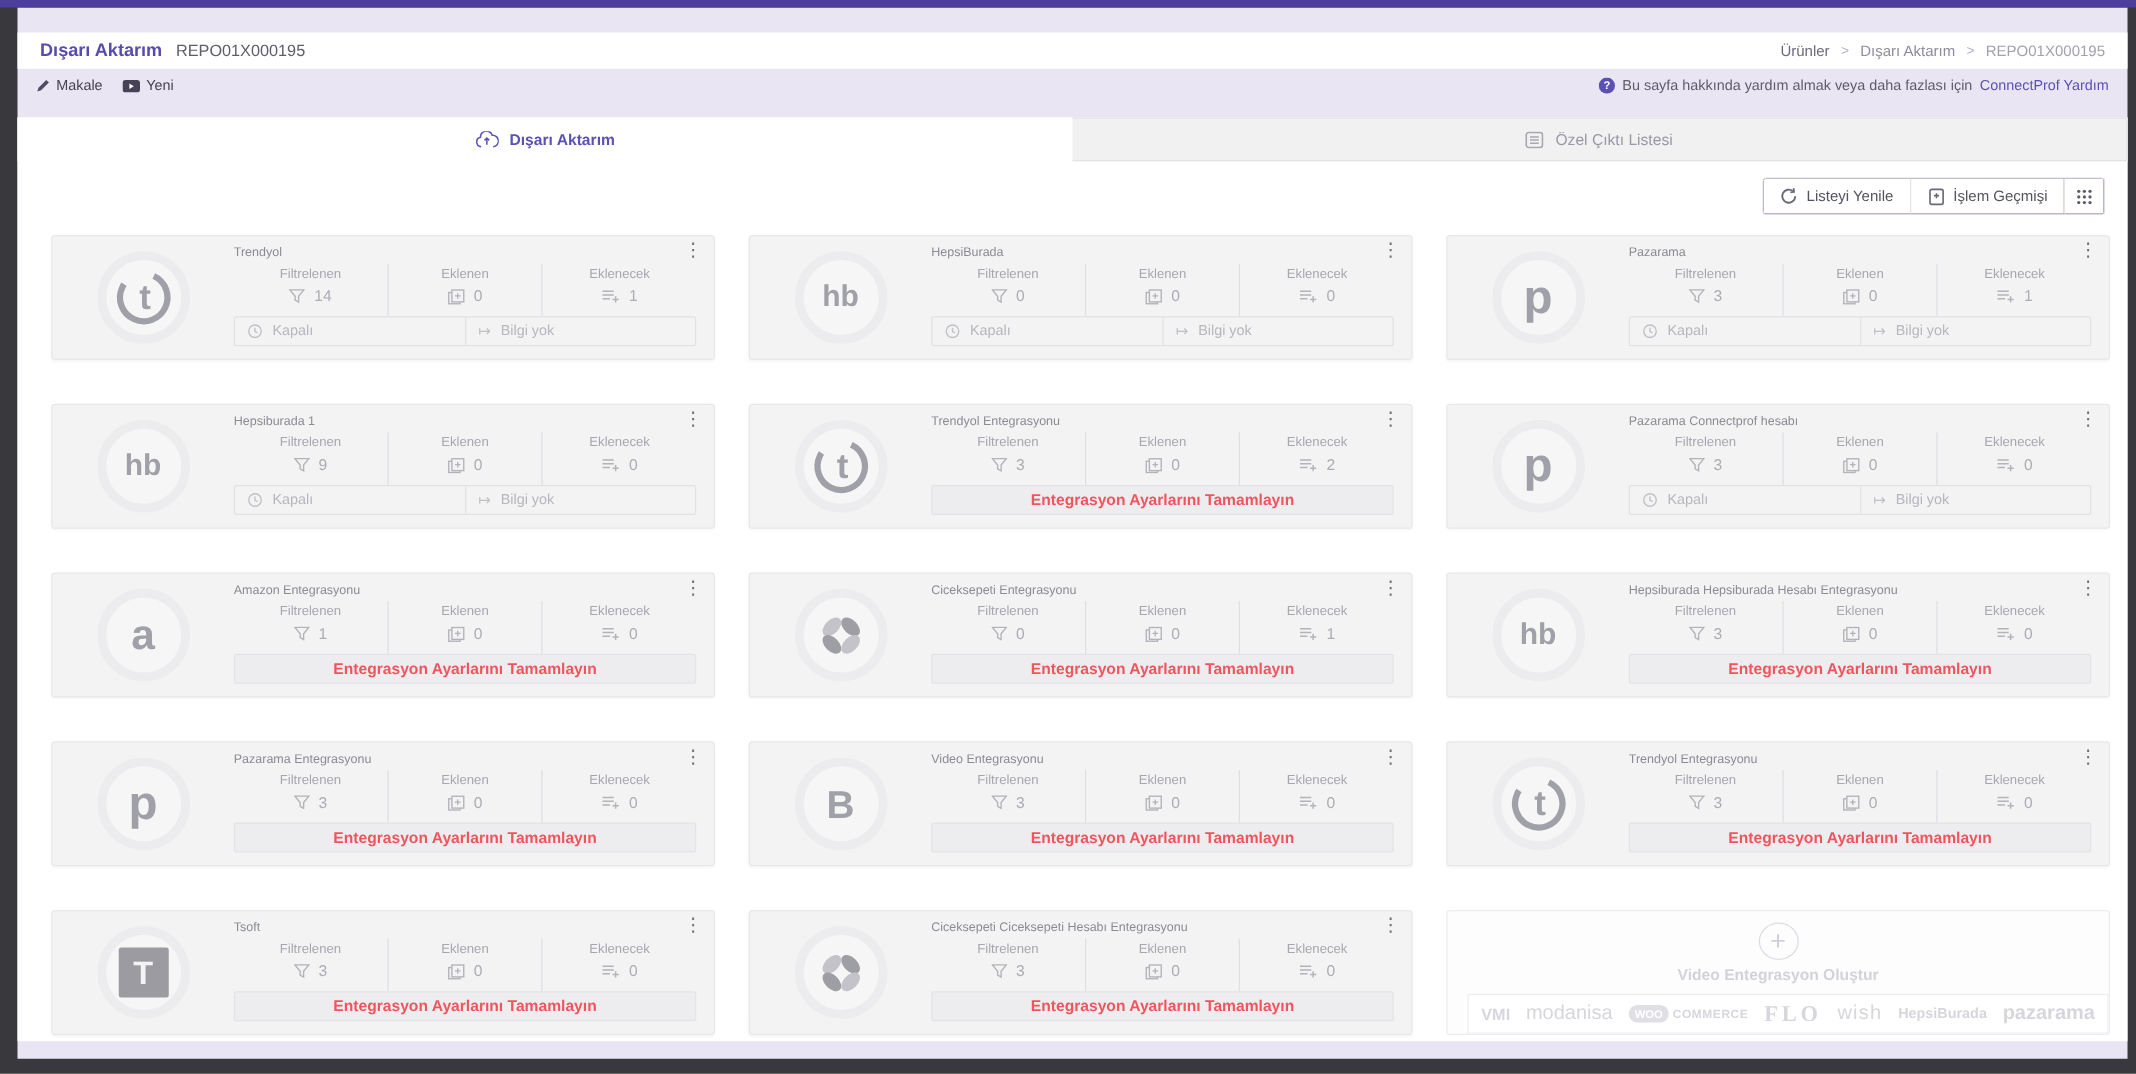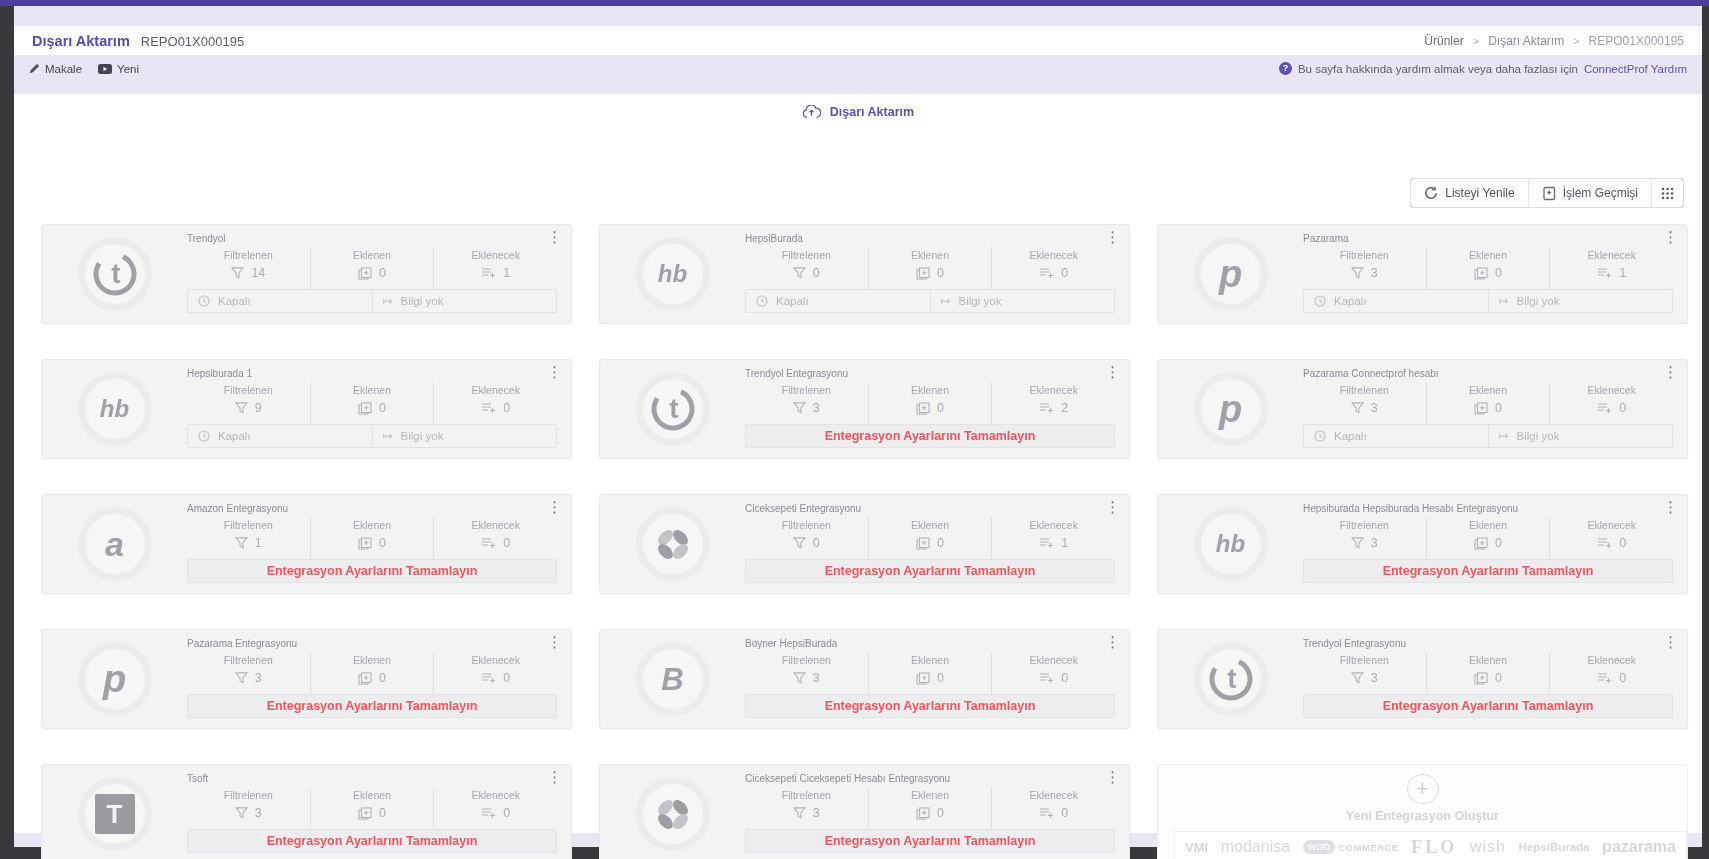--- a/index.html
+++ b/index.html
@@ -30,34 +30,34 @@
   
   .panel { margin-top:12px; background:#ffffff; height:739px; }
   .tabs { display:flex; height:35px; }
   .tab { flex:1; display:flex; align-items:center; justify-content:center; gap:9px; font-size:12.5px;
          color:#9b98a6; background:#f1f1f2; border:1px solid #e4e4e7; cursor:pointer; }
   .tab + .tab { border-left:none; }
   .tab.active { background:#ffffff; border:none; color:#5b51b5; font-weight:bold; }
 
   
   .toolbar { display:flex; justify-content:flex-end; padding:13px 18px 0; }
-  .btn-group { display:flex; background:#4c1d95; border:1px solid #dcdce2; border-radius:3px; overflow:hidden;margin-top:36px; }
+  .btn-group { display:flex; background:#4c1d95; border:1px solid #dcdce2; border-radius:3px; overflow:hidden; }
   .tbtn { display:flex; align-items:center; gap:7px; height:28px; padding:0 13px; font-size:12px; color:#55515e; cursor:pointer; background:#fff; }
   .tbtn + .tbtn { border-left:1px solid #e3e3e8; }
   .tbtn.square { width:32px; padding:0; justify-content:center; }
 
   
   .cards-grid { display:grid; grid-template-columns:repeat(3,531px); column-gap:27px; row-gap:35px; padding:16px 14px 0 27px; }
   .card { position:relative; width:531px; height:100px; background:#f3f3f4; border:1px solid #e8e8eb; border-radius:3px;
           display:flex; box-shadow:0 1px 2px rgba(0,0,0,0.04); cursor:pointer; }
   .kebab { position:absolute; top:5px; right:9px; color:#6f6f78; font-size:15px; line-height:14px; cursor:pointer; }
   .card-logo { width:145px; display:flex; align-items:center; justify-content:center; flex:none; }
   .logo-ring { width:74px; height:74px; border-radius:50%; border:7px solid #ececee; background:#f6f6f7;
                display:flex; align-items:center; justify-content:center; }
-  .glyph { font-weight:bold; color:#a0a0a8; font-size:34px; line-height:1;font-style:italic; }
+  .glyph { font-weight:bold; color:#a0a0a8; font-size:34px; line-height:1; }
   .glyph-hb { font-size:24px; }
   .glyph-p { font-size:38px; }
   .glyph-b { font-size:31px; }
   .logo-square { width:40px; height:40px; background:#9b9ba1; color:#f3f3f4; display:flex; align-items:center; justify-content:center;
                  font-size:26px; font-weight:bold; border-radius:2px; }
   .card-content { flex:1; display:flex; flex-direction:column; padding:8px 14px 10px 0; }
   .card-title { font-size:10px; color:#8b8b94; line-height:1.1; }
   .card-stats { display:flex; margin-top:3px; flex:1; }
   .stat { flex:1; display:flex; flex-direction:column; align-items:center; justify-content:flex-start; padding-top:2px; }
   .stat + .stat { border-left:1px solid #dedee3; }
@@ -141,20 +141,27 @@
   <div class="panel">
 
     <div class="tabs">
       <div class="tab active">
         <svg width="19" height="14" viewBox="0 0 20 14">
             <path d="M5.2 12.6a4 4 0 0 1-.6-7.9A5.1 5.1 0 0 1 14.5 3a3.6 3.6 0 0 1 .8 9.6" fill="none" stroke="#5b51b5" stroke-width="1.3"></path>
             <path d="M10 11V5.5M8 7.3l2-2 2 2" fill="none" stroke="#5b51b5" stroke-width="1.3"></path>
           </svg>
         <span>Dışarı Aktarım</span>
       </div>
+      <div class="tab">
+        <svg width="15" height="14" viewBox="0 0 15 14">
+            <rect x="1" y="1" width="13" height="12" rx="2" fill="none" stroke="#a7a7b0" stroke-width="1.3"></rect>
+            <path d="M4 4.5h7M4 7h7M4 9.5h7" stroke="#a7a7b0" stroke-width="1.2"></path>
+          </svg>
+        <span>Özel Çıktı Listesi</span>
+      </div>
     </div>
 
     <div class="toolbar">
       <div class="btn-group">
         <div class="tbtn">
           <svg width="14" height="14" viewBox="0 0 14 14">
               <path d="M12.2 7A5.2 5.2 0 1 1 10.4 3" fill="none" stroke="#6a6675" stroke-width="1.5"></path>
               <path d="M10.9 0.6l0.3 3-3 0.2" fill="none" stroke="#6a6675" stroke-width="1.4"></path>
             </svg>
           <span>Listeyi Yenile</span>
@@ -700,21 +707,21 @@
     </div>
   </div>
         <div class="card">
     <div class="kebab">⋮</div>
     <div class="card-logo">
       <div class="logo-ring">
               <span class="glyph glyph-b">B</span>
             </div>
     </div>
     <div class="card-content">
-      <div class="card-title">Boyner HepsiBurada</div>
+      <div class="card-title">Video Entegrasyonu</div>
       <div class="card-stats">
         <div class="stat">
           <span class="stat-label">Filtrelenen</span>
           <span class="stat-value">
             <svg width="13" height="12" viewBox="0 0 14 13">
                     <path d="M1 1h12L8.5 6.5V11.6l-3-1.8V6.5z" fill="none" stroke="#b3b3ba" stroke-width="1.2"></path>
                   </svg>
             <b class="num" style="font-weight:normal">3</b>
           </span>
         </div>
@@ -880,21 +887,21 @@
                   </svg>
             <b class="num" style="font-weight:normal">0</b>
           </span>
         </div>
       </div>
       <div class="card-status banner">Entegrasyon Ayarlarını Tamamlayın</div>
     </div>
   </div>
         <div class="new-card" id="new-card">
         <div class="plus-circle">+</div>
-        <div class="new-label">Yeni Entegrasyon Oluştur</div>
+        <div class="new-label">Video Entegrasyon Oluştur</div>
         <div class="brands" id="brands-strip">
             <span class="brand brand-vmi">VMI</span>
             <span class="brand brand-modanisa">modanisa</span>
             <span class="brand brand-woo">
               <span class="woo-badge">WOO</span>
               <span class="woo-rest">COMMERCE</span>
             </span>
             <span class="brand brand-flo">FLO</span>
             <span class="brand brand-wish">wish</span>
             <span class="brand brand-connectprof">HepsiBurada</span>

